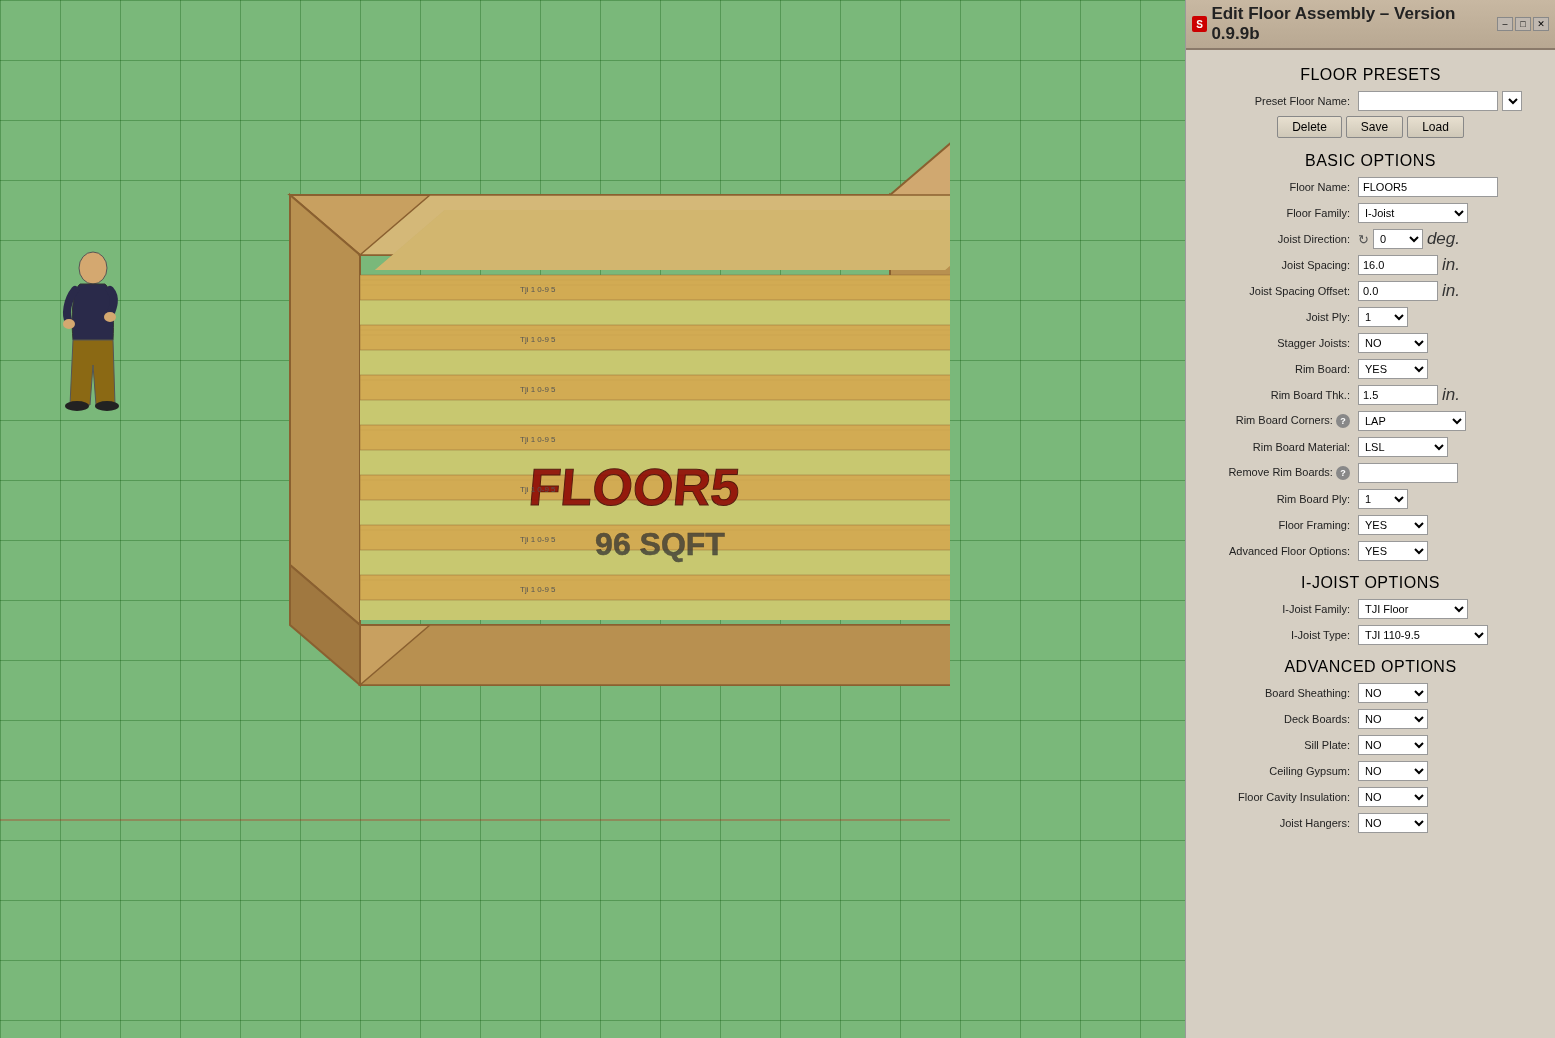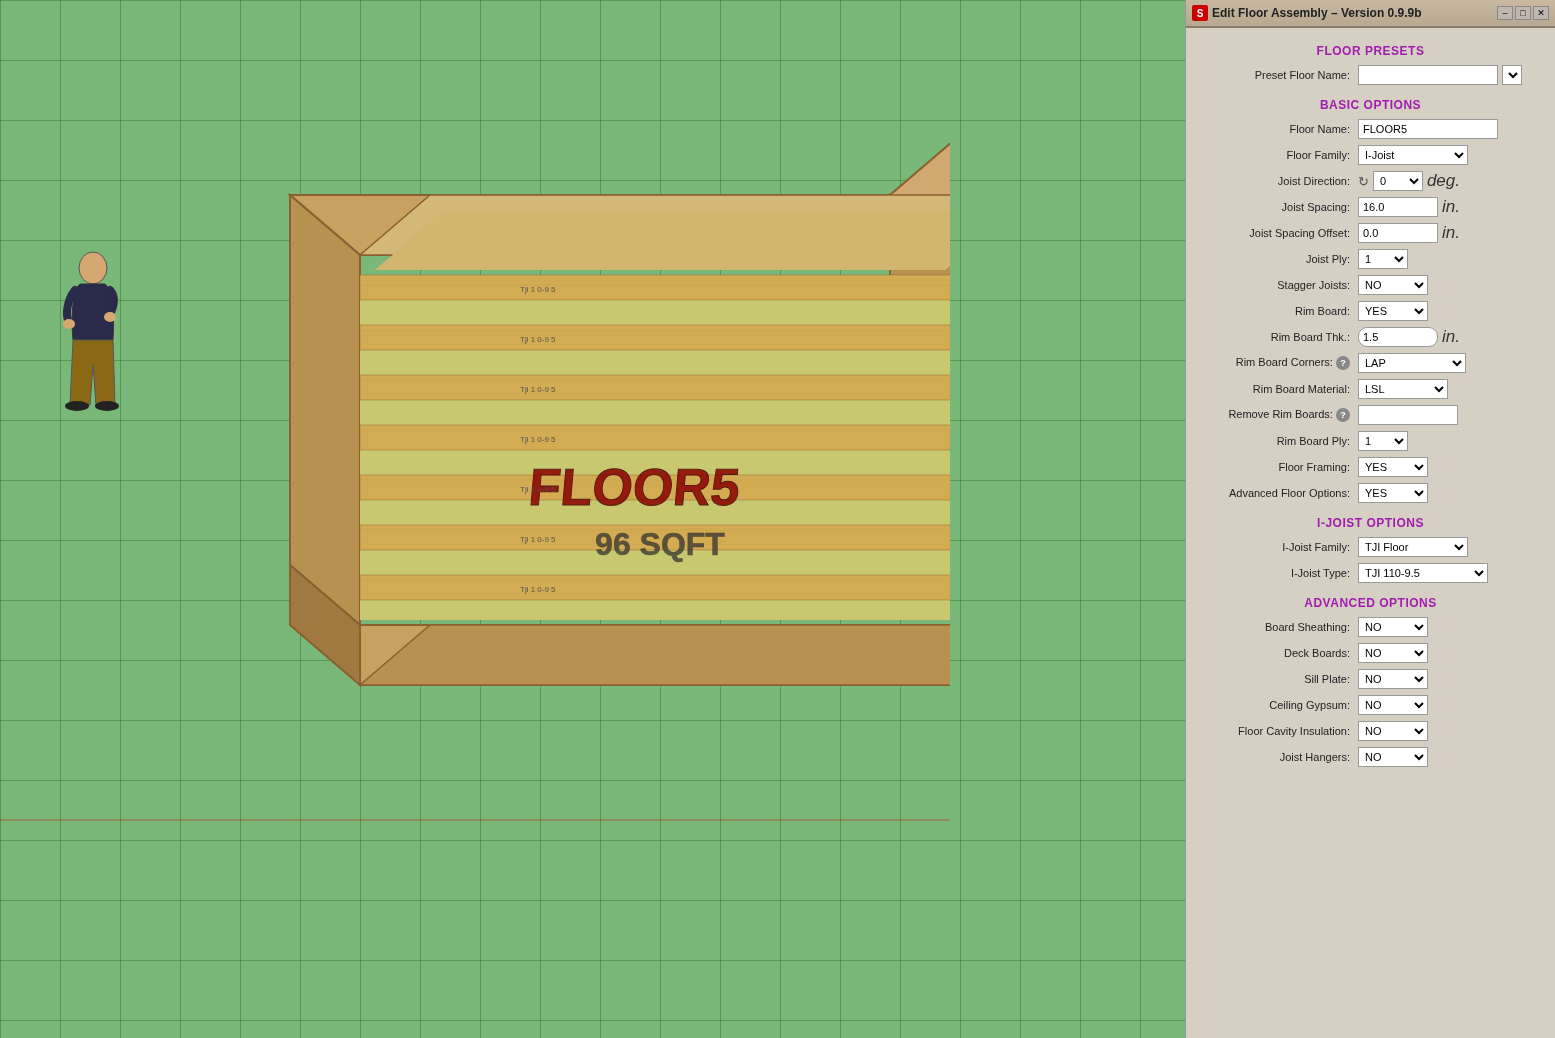--- a/index.html
+++ b/index.html
@@ -72,21 +72,21 @@
       border-radius: 2px;
       display: flex;
       align-items: center;
       justify-content: center;
       color: white;
       font-size: 10px;
       font-weight: bold;
     }
 
     .title-text {
-      font-size: 12px;
+      font-size: 17px;
       font-weight: bold;
       color: #222;
     }
 
     .title-controls {
       display: flex;
       gap: 2px;
     }
 
     .win-btn {
@@ -121,23 +121,23 @@
       border: 1px solid #888;
       padding: 3px 14px;
       font-size: 12px;
       cursor: pointer;
       border-radius: 2px;
     }
 
     
     .section-header {
       text-align: center;
-      font-weight: bold;
-      font-size: 12px;
-      color: #a21caf;
+      font-weight: normal;
+      font-size: 16px;
+      color: #000000;
       padding: 8px 0 6px 0;
       letter-spacing: 0.5px;
     }
 
     
     .form-row {
       display: flex;
       align-items: center;
       margin-bottom: 4px;
       min-height: 22px;
@@ -334,20 +334,25 @@
     <div class="section-header">FLOOR PRESETS</div>
 
     <div class="form-row">
       <div class="form-label">Preset Floor Name:</div>
       <div class="form-control">
         <input type="text" style="width: 140px;" value="">
         <select style="width:20px;padding:1px 0;"></select>
       </div>
     </div>
 
+    <div class="preset-buttons">
+      <button class="btn">Delete</button>
+      <button class="btn">Save</button>
+      <button class="btn">Load</button>
+    </div>
 
     <div class="section-header">BASIC OPTIONS</div>
 
     <div class="form-row">
       <div class="form-label">Floor Name:</div>
       <div class="form-control">
         <input type="text" style="width: 140px;" value="FLOOR5">
       </div>
     </div>
 
@@ -415,21 +420,21 @@
         <select style="width:70px;">
           <option>YES</option>
           <option>NO</option>
         </select>
       </div>
     </div>
 
     <div class="form-row">
       <div class="form-label">Rim Board Thk.:</div>
       <div class="form-control">
-        <input type="text" style="width: 80px; border-radius: 9px;" value="1.5">
+        <input type="text" style="width: 80px;" value="1.5">
         <span class="unit-label">in.</span>
       </div>
     </div>
 
     <div class="form-row">
       <div class="form-label">
         <span>Rim Board Corners:</span>
         <span class="help-icon">?</span>
       </div>
       <div class="form-control">

